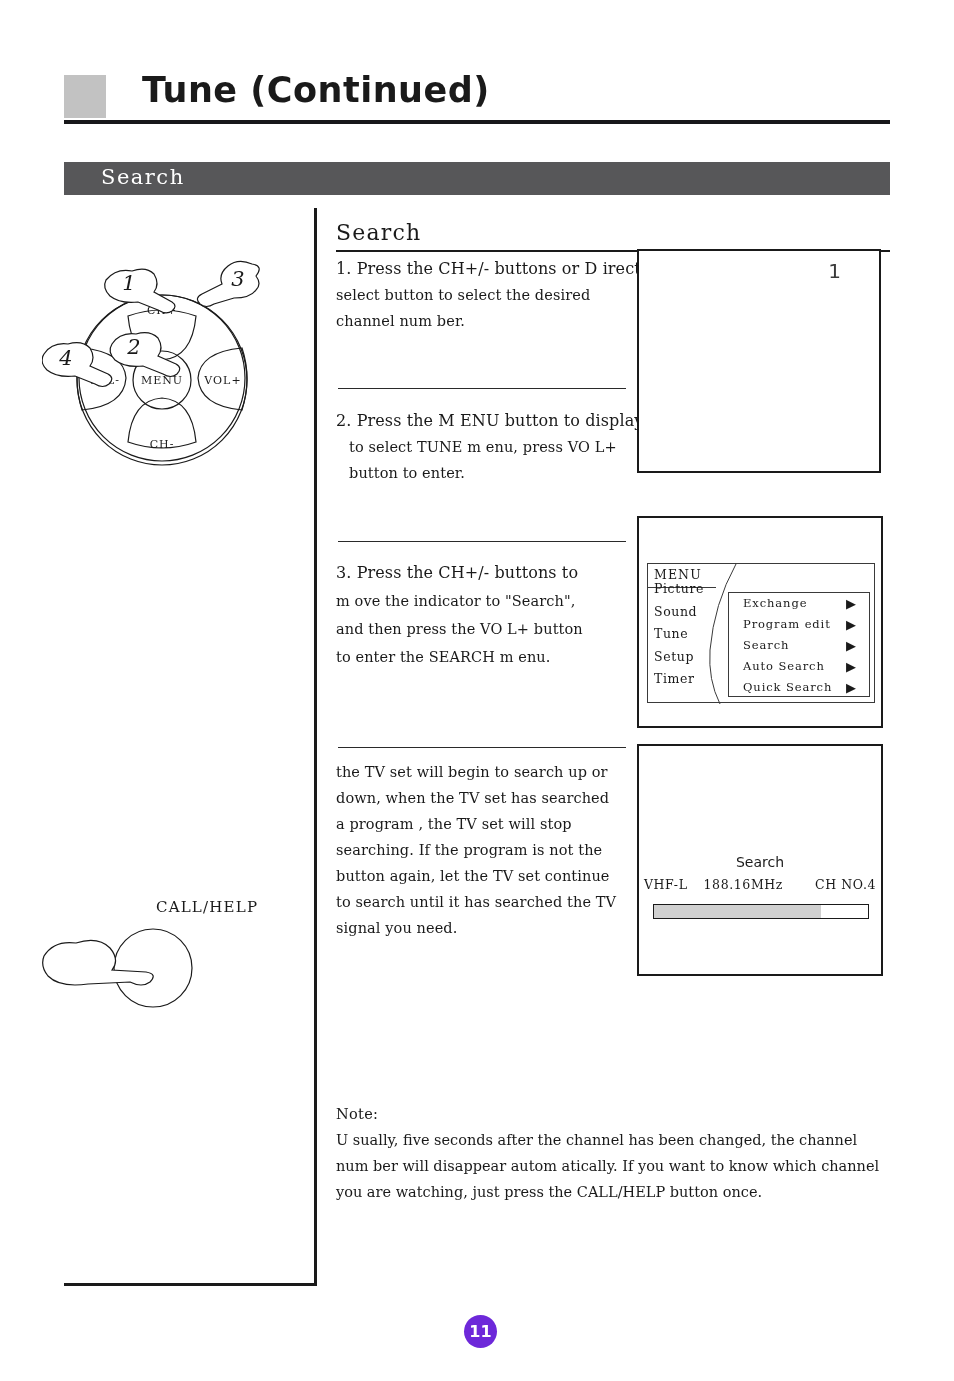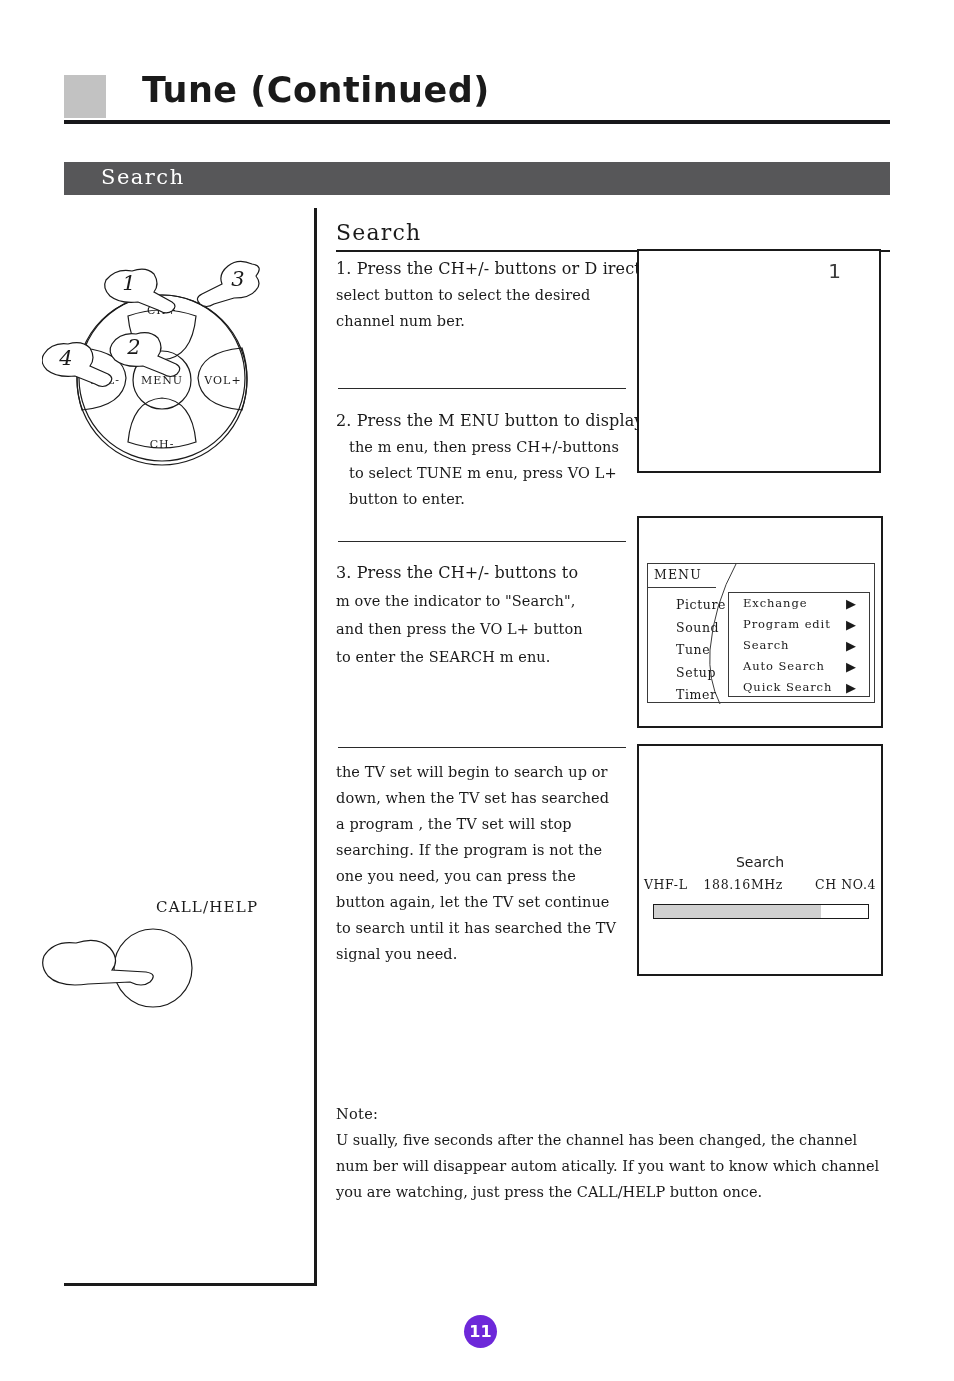--- a/index.html
+++ b/index.html
@@ -200,23 +200,22 @@
     position: absolute;
     left: 0px;
     top: 23px;
     width: 68px;
     height: 1px;
     background: #3a3a3a;
   }
   #osd-left-list {
     position: absolute;
     left: 6px;
-    top: 30px;
+    top: 14px;
     width: 62px;
-    margin-left: 22px;
   }
   .osd-left-item {
     font-size: 12.5px;
     line-height: 22.5px;
     letter-spacing: 0.6px;
     white-space: nowrap;
   }
   #osd-curve {
     position: absolute;
     left: 58px;
@@ -406,40 +405,38 @@
 
   <div class="step-block" style="top:48px;">
     <div class="line step-lead">1. Press the CH+/- buttons or D irect</div>
     <div class="line">select button to select the desired</div>
     <div class="line">channel num ber.</div>
   </div>
   <div class="step-rule" style="top:180px;"></div>
 
   <div class="step-block" style="top:200px;">
     <div class="line step-lead">2. Press the M ENU button to display</div>
-    <div class="line indent">the m enu, then press CH+/-buttons</div>
     <div class="line indent">to select TUNE m enu, press VO L+</div>
     <div class="line indent">button to enter.</div>
   </div>
   <div class="step-rule" style="top:333px;"></div>
 
   <div class="step-block" style="top:351px;line-height:28px;">
     <div class="line step-lead">3. Press the CH+/- buttons to</div>
     <div class="line">m ove the indicator to "Search",</div>
     <div class="line">and then press the VO L+ button</div>
     <div class="line">to enter the SEARCH m enu.</div>
   </div>
   <div class="step-rule" style="top:539px;"></div>
 
   <div class="step-block" style="top:551px;">
     <div class="line">the TV set will begin to search up or</div>
     <div class="line">down, when the TV set has searched</div>
     <div class="line">a program , the TV set will stop</div>
     <div class="line">searching. If the program  is not the</div>
-    <div class="line">one you need, you can press the</div>
     <div class="line">button again, let the TV set continue</div>
     <div class="line">to search until it has searched the TV</div>
     <div class="line">signal you need.</div>
   </div>
 
   <div class="figure-box" id="screen-box-1">
     <div id="screen-channel-number">1</div>
   </div>
 
   <div class="figure-box" id="screen-box-2">

